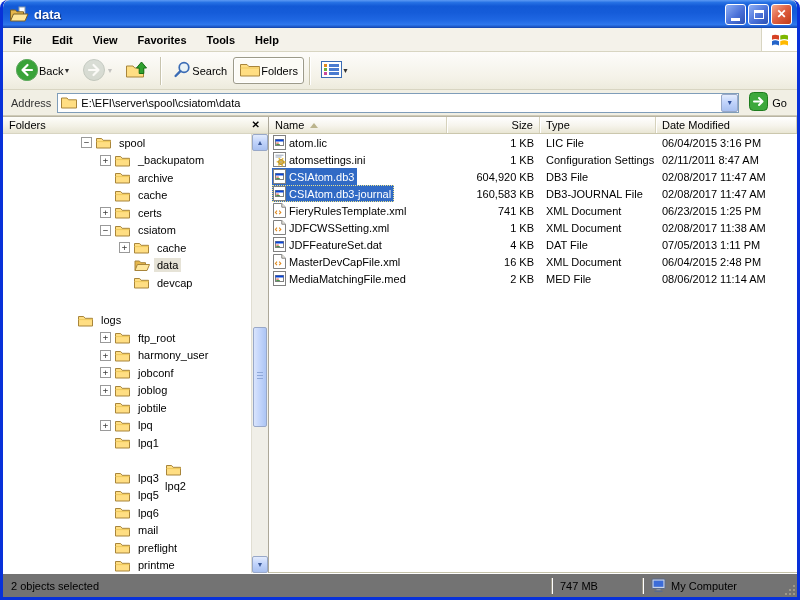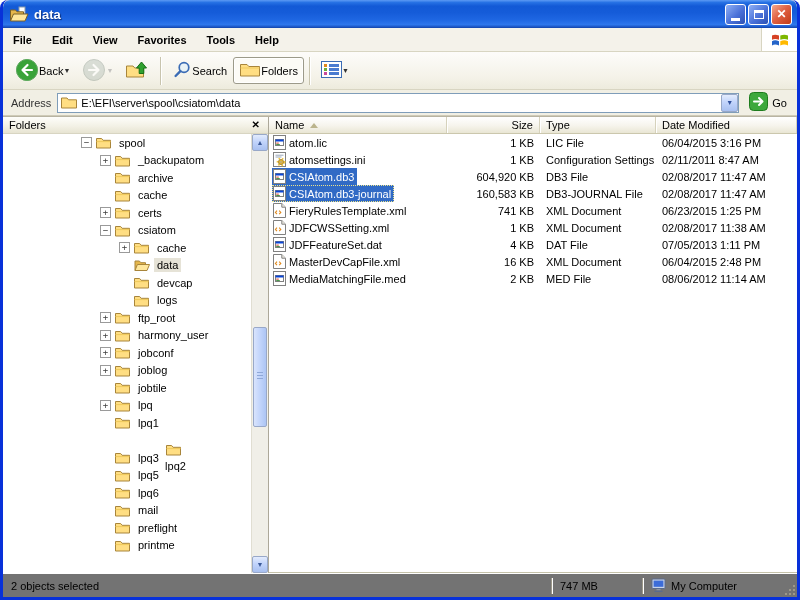--- a/index.html
+++ b/index.html
@@ -317,21 +317,21 @@
               <span class="tlabel tsel">data</span>
             </div>
             <div class="trow" style="padding-left: 116px;">
               <span class="exp none"></span>
               <span class="ticon"><svg width="15" height="13" viewBox="0 0 15 13">
                   <path d="M0.5 12 L0.5 2.5 L5.6 2.5 L7.1 4.3 L14.5 4.3 L14.5 12 Z" fill="#FFDE83" stroke="#A8853B" stroke-linejoin="round"></path>
                   <path d="M0.5 5.6 H14.5" stroke="#EFC95C"></path>
                 </svg></span>
               <span class="tlabel">devcap</span>
             </div>
-            <div class="trow" style="padding-left: 116px;">
+            <div class="trow" style="padding-left: 60px; margin-top: 20px;">
               <span class="exp none"></span>
               <span class="ticon"><svg width="15" height="13" viewBox="0 0 15 13">
                   <path d="M0.5 12 L0.5 2.5 L5.6 2.5 L7.1 4.3 L14.5 4.3 L14.5 12 Z" fill="#FFDE83" stroke="#A8853B" stroke-linejoin="round"></path>
                   <path d="M0.5 5.6 H14.5" stroke="#EFC95C"></path>
                 </svg></span>
               <span class="tlabel">logs</span>
             </div>
             <div class="trow" style="padding-left: 97px;">
               <span class="exp">+</span>
               <span class="ticon"><svg width="15" height="13" viewBox="0 0 15 13">

